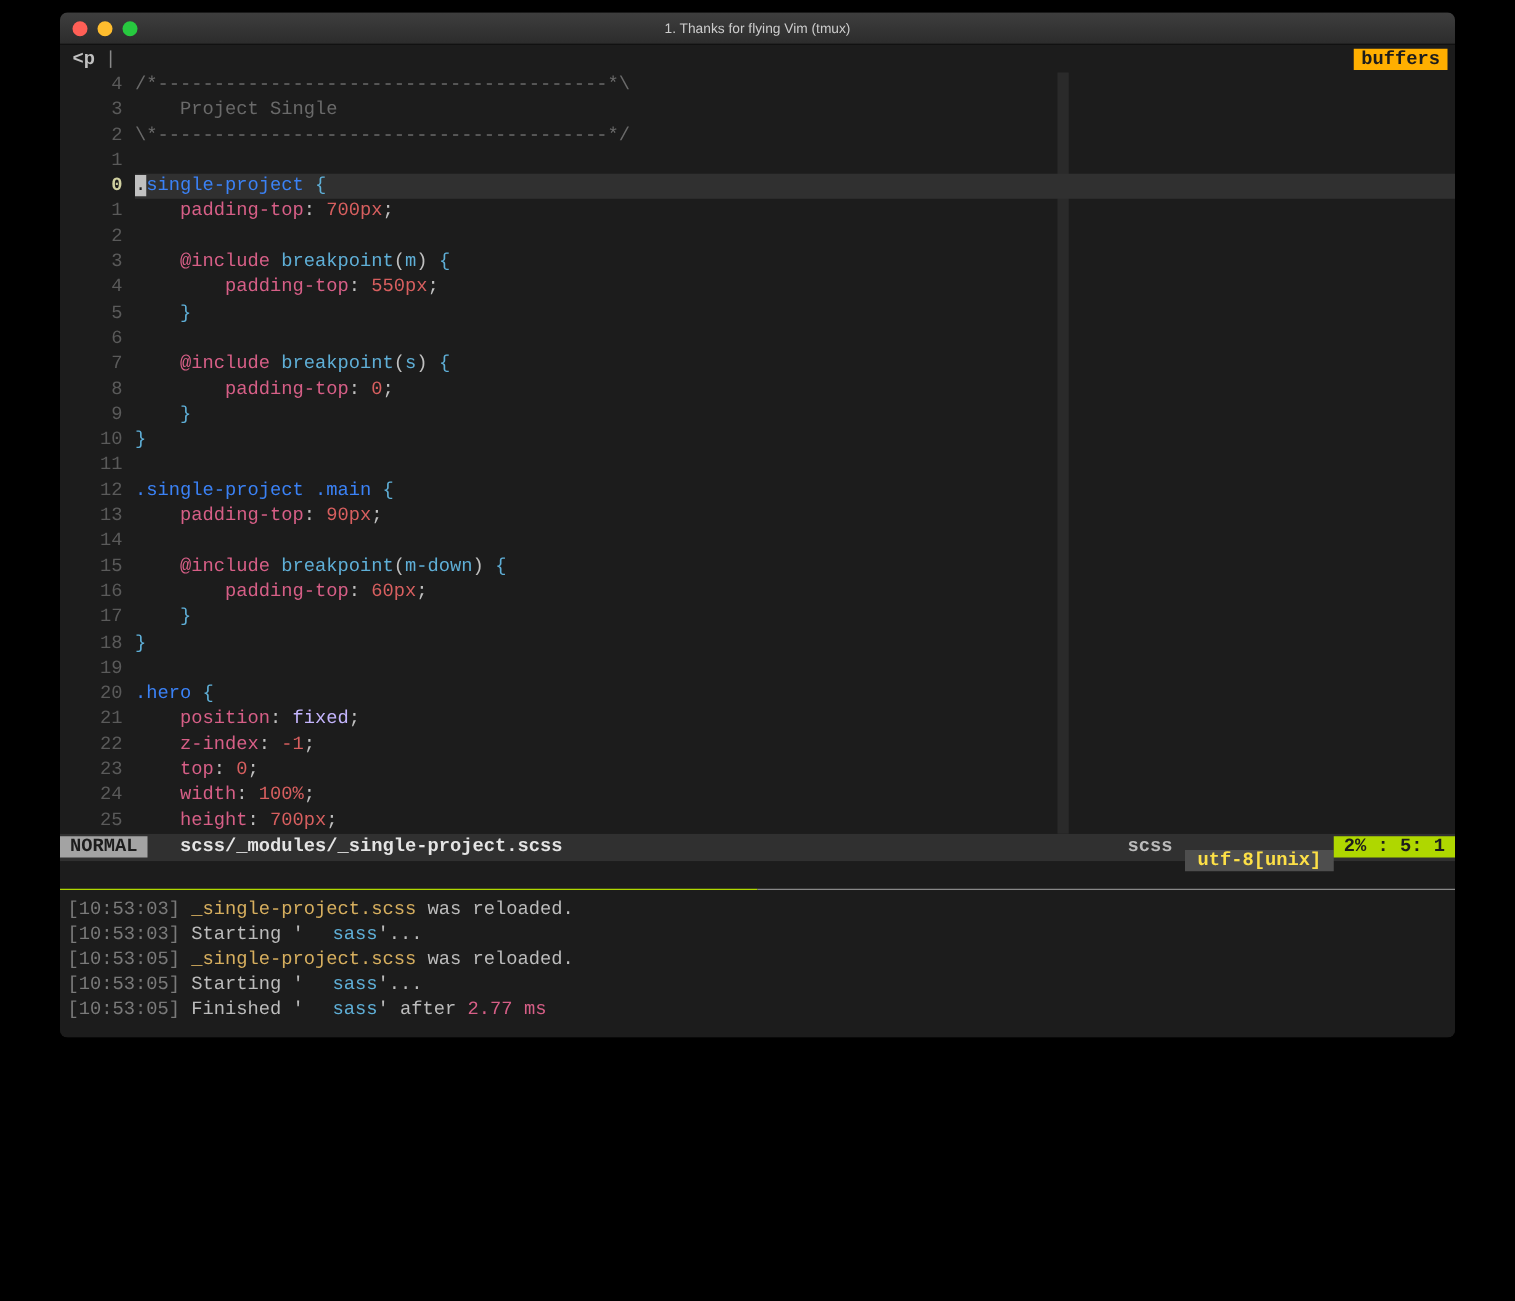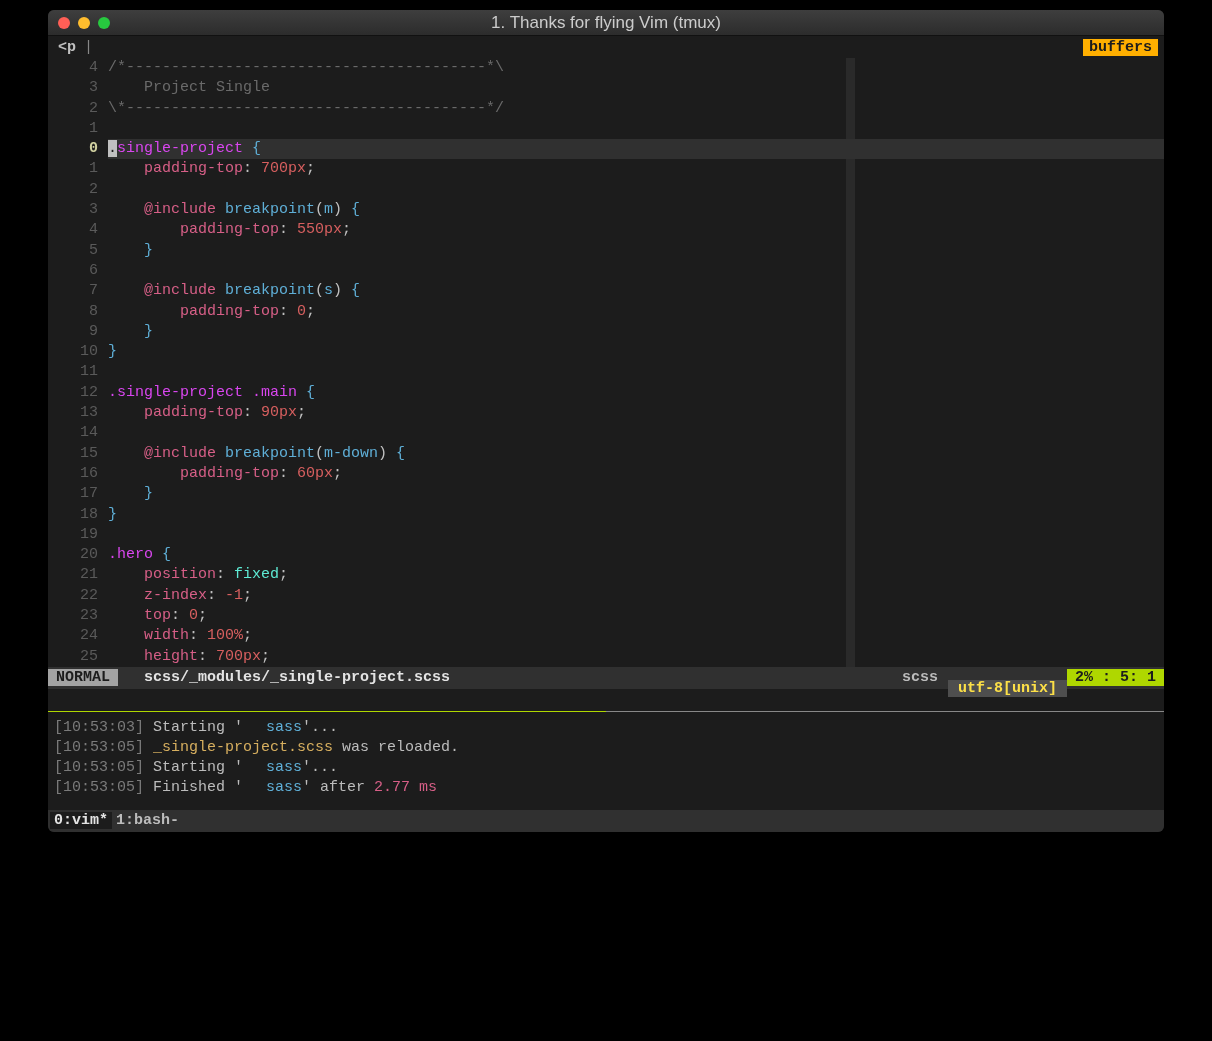--- a/index.html
+++ b/index.html
@@ -25,21 +25,21 @@
     display: flex;
     align-items: center;
     position: relative;
     border-bottom: 1px solid #111;
   }
   .traffic { display:flex; gap:8px; margin-left:10px; }
   .tl { width:12px; height:12px; border-radius:50%; }
   .tl.red{background:#ff5f56;} .tl.yellow{background:#ffbd2e;} .tl.green{background:#27c93f;}
   .title-text {
     position:absolute; left:0; right:0; text-align:center;
-    color:#ccc; font-size:17px; font-family:-apple-system,Helvetica,Arial,sans-serif;
+    color:#ccc; font-size:11px; font-family:-apple-system,Helvetica,Arial,sans-serif;
   }
   .tabs {
     background:#1c1c1c; color:#c0c0c0; display:flex; align-items:center;
     padding:0 6px; height:22px; font-weight:bold;
   }
   .tabs .sep { color:#888; padding:0 4px; font-weight:normal;}
   .tabs .tab { padding:0 4px; }
   .tabs .tab.active { background:#afd700; color:#1c1c1c; padding:0 6px;}
   .tabs .buffers { margin-left:auto; background:#ffaf00; color:#1c1c1c; padding:0 6px;}
   .editor {
@@ -54,24 +54,24 @@
   .gutter .gl { height:20.3px; }
   .gutter .cur { color:#d0d0a0; font-weight:bold;}
   .code { flex:1; white-space:pre; position:relative;}
   .code-line { height:20.3px; }
   .code-line.cur { background:#303030; }
   .rmargin {
     position:absolute; top:0; bottom:0; left:798px; width:9px; background:#2a2a2a;
   }
   
   .c-comment { color:#6a6a6a; }
-  .c-sel { color:#d946ef; }
+  .c-sel { color:#3b82f6; }
   .c-brace { color:#5fafd7; }
   .c-prop { color:#d75f87; }
-  .c-val { color:#5eead4; }
+  .c-val { color:#c4b5fd; }
   .c-num { color:#d75f5f; }
   .c-at { color:#d75f87; }
   .c-fn { color:#5fafd7; }
   .c-arg { color:#5fafd7; }
   .c-semi { color:#c0c0c0; }
   .c-cursor { background:#c0c0c0; color:#1c1c1c; }
   .statusline {
     display:flex; align-items:center; height:22px;
     background:#303030; color:#bcbcbc; font-weight:bold;
   }
@@ -172,24 +172,21 @@
       <span class="sl-ft">scss</span>
       <span class="sl-enc">utf-8[unix]</span>
       <span class="sl-pos">2% :   5:  1</span>
     </span>
   </div>
 
   <div class="cmdline"></div>
   <div class="hsplit"></div>
 
   <div class="term" id="term">
+      <div class="term-line"><span class="t-br">[</span><span class="t-time">10:53:03</span><span class="t-br">] </span><span class="t-file">_single-project.scss</span><span> was reloaded.</span></div>
       <div class="term-line"><span class="t-br">[</span><span class="t-time">10:53:03</span><span class="t-br">] </span><span>Starting '</span><span class="t-str">sass</span><span>'...</span></div>
       <div class="term-line"><span class="t-br">[</span><span class="t-time">10:53:05</span><span class="t-br">] </span><span class="t-file">_single-project.scss</span><span> was reloaded.</span></div>
       <div class="term-line"><span class="t-br">[</span><span class="t-time">10:53:05</span><span class="t-br">] </span><span>Starting '</span><span class="t-str">sass</span><span>'...</span></div>
       <div class="term-line"><span class="t-br">[</span><span class="t-time">10:53:05</span><span class="t-br">] </span><span>Finished '</span><span class="t-str">sass</span><span>' after </span><span class="t-num">2.77 ms</span></div>
     </div>
   <div class="pad-below"></div>
 
-  <div class="tmux" id="tmux">
-      <span class="win active">0:vim*</span>
-      <span class="win">1:bash-</span>
-    </div>
 </div>
 
 </body></html>

